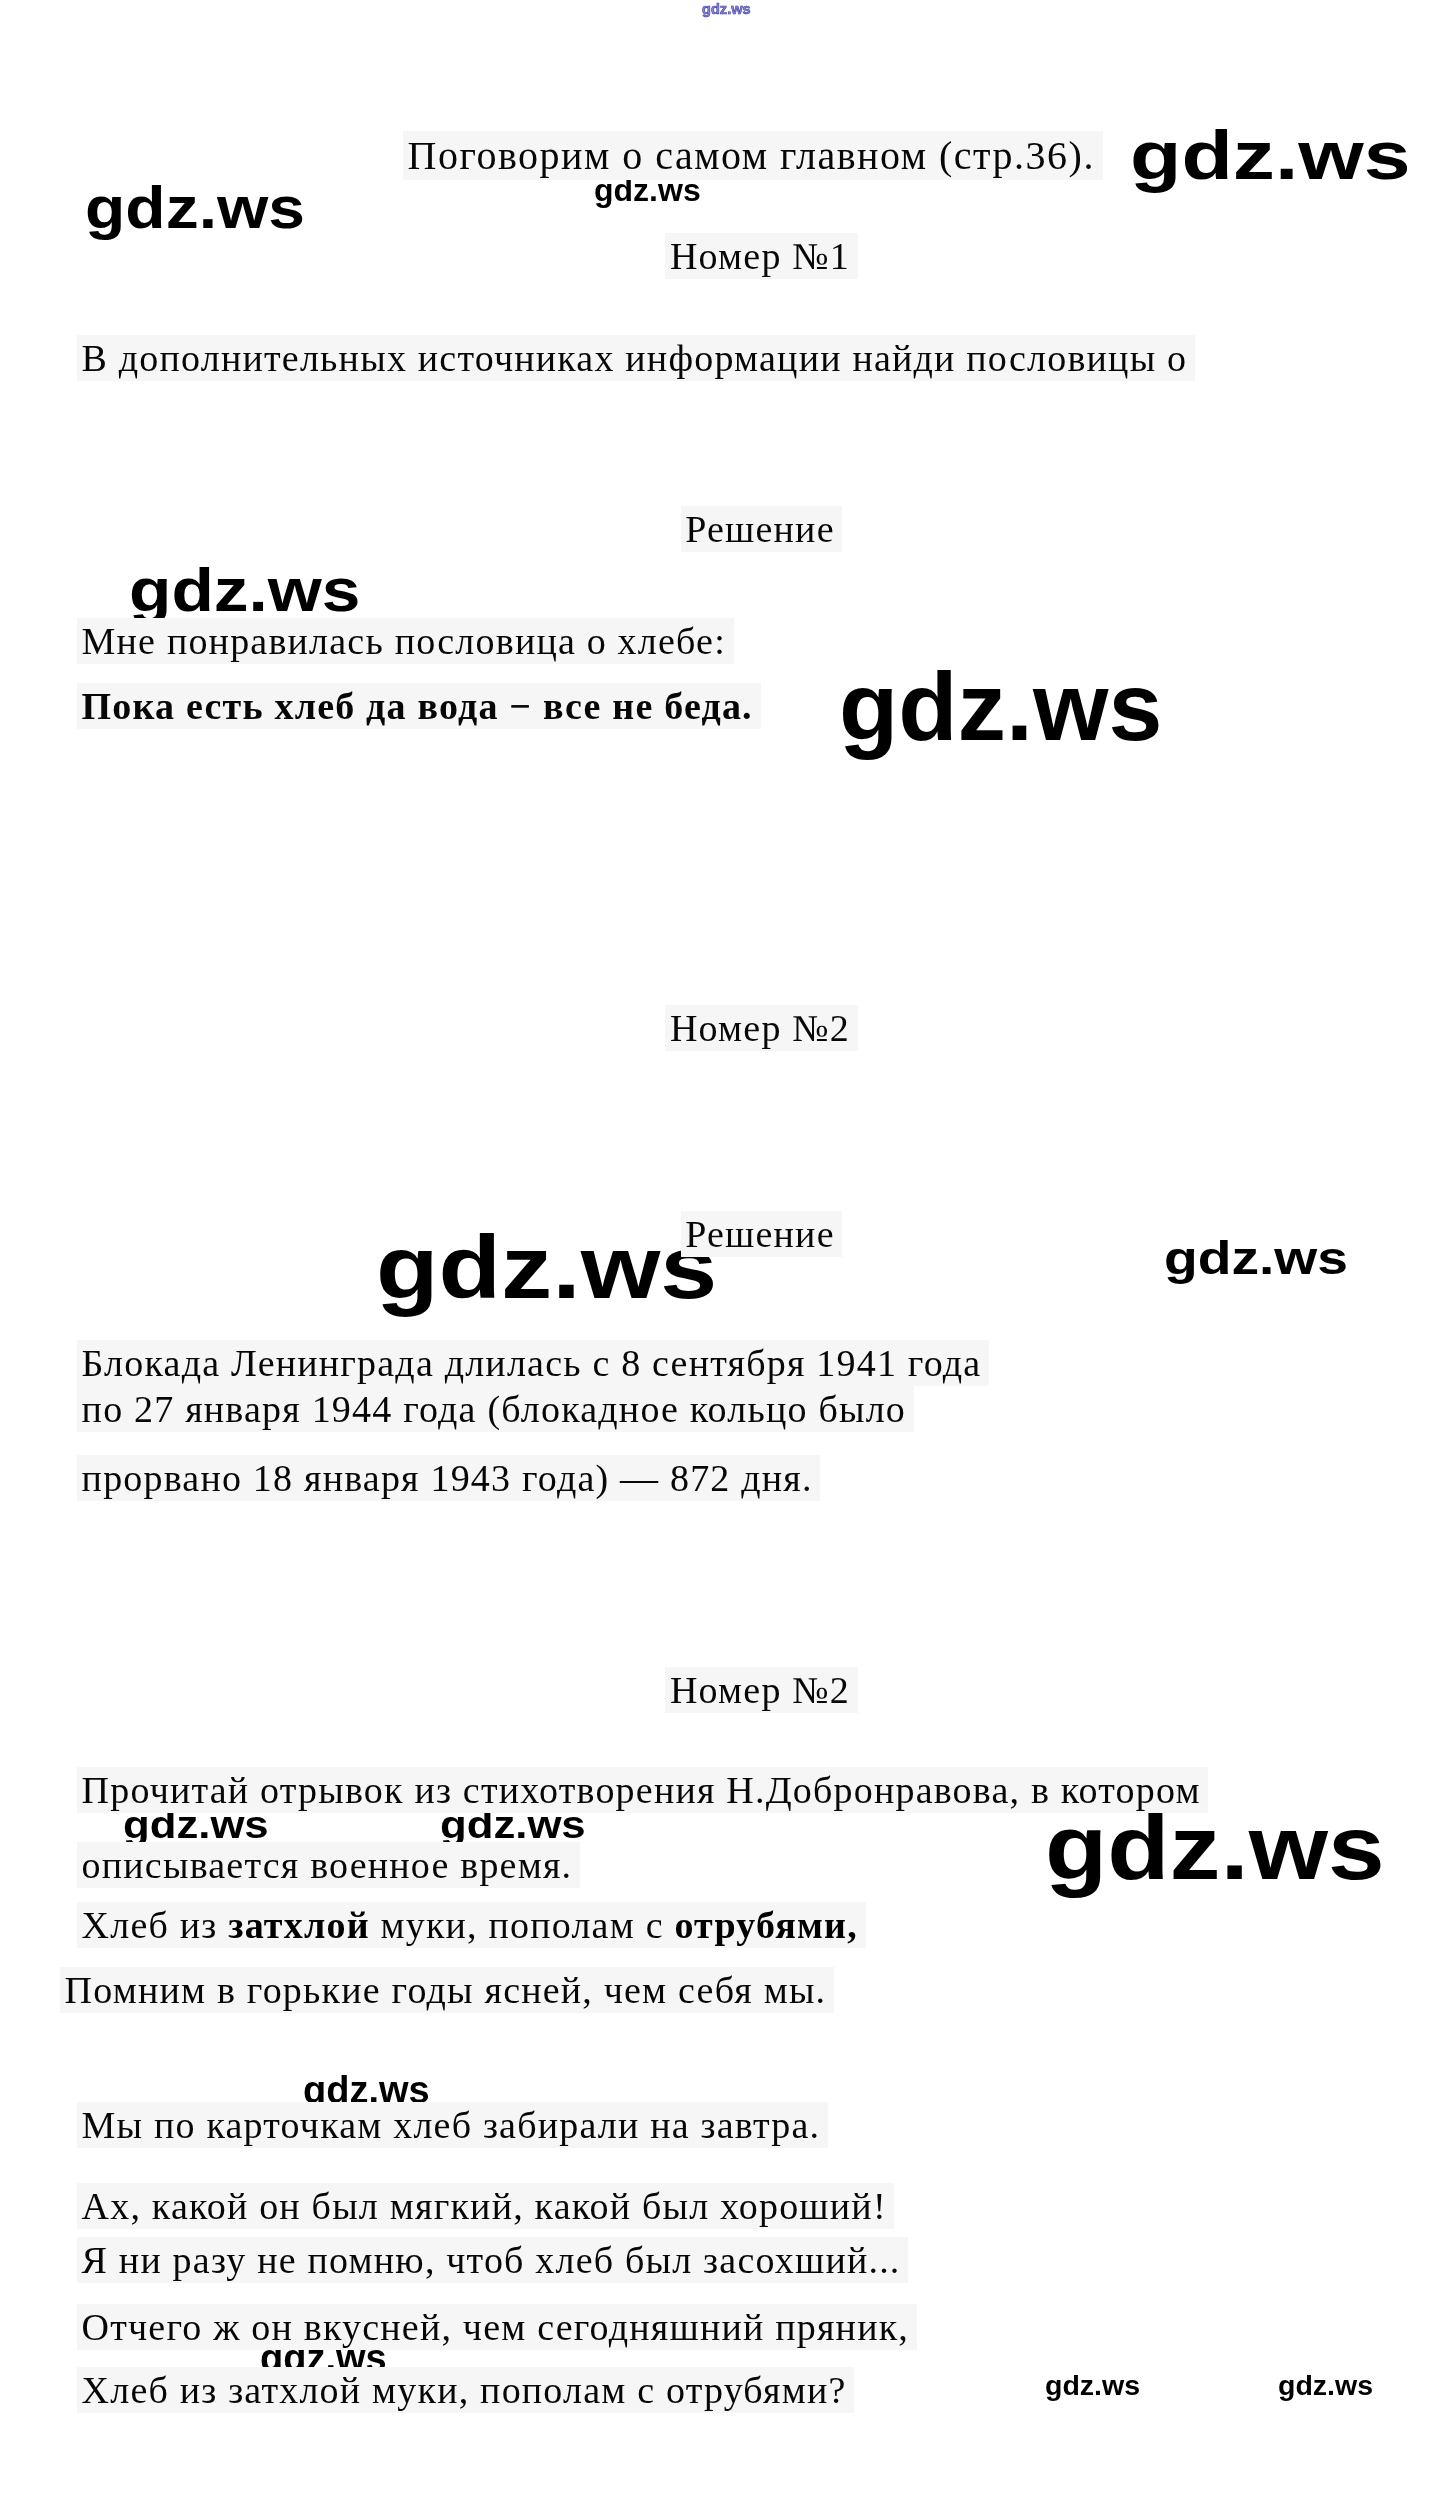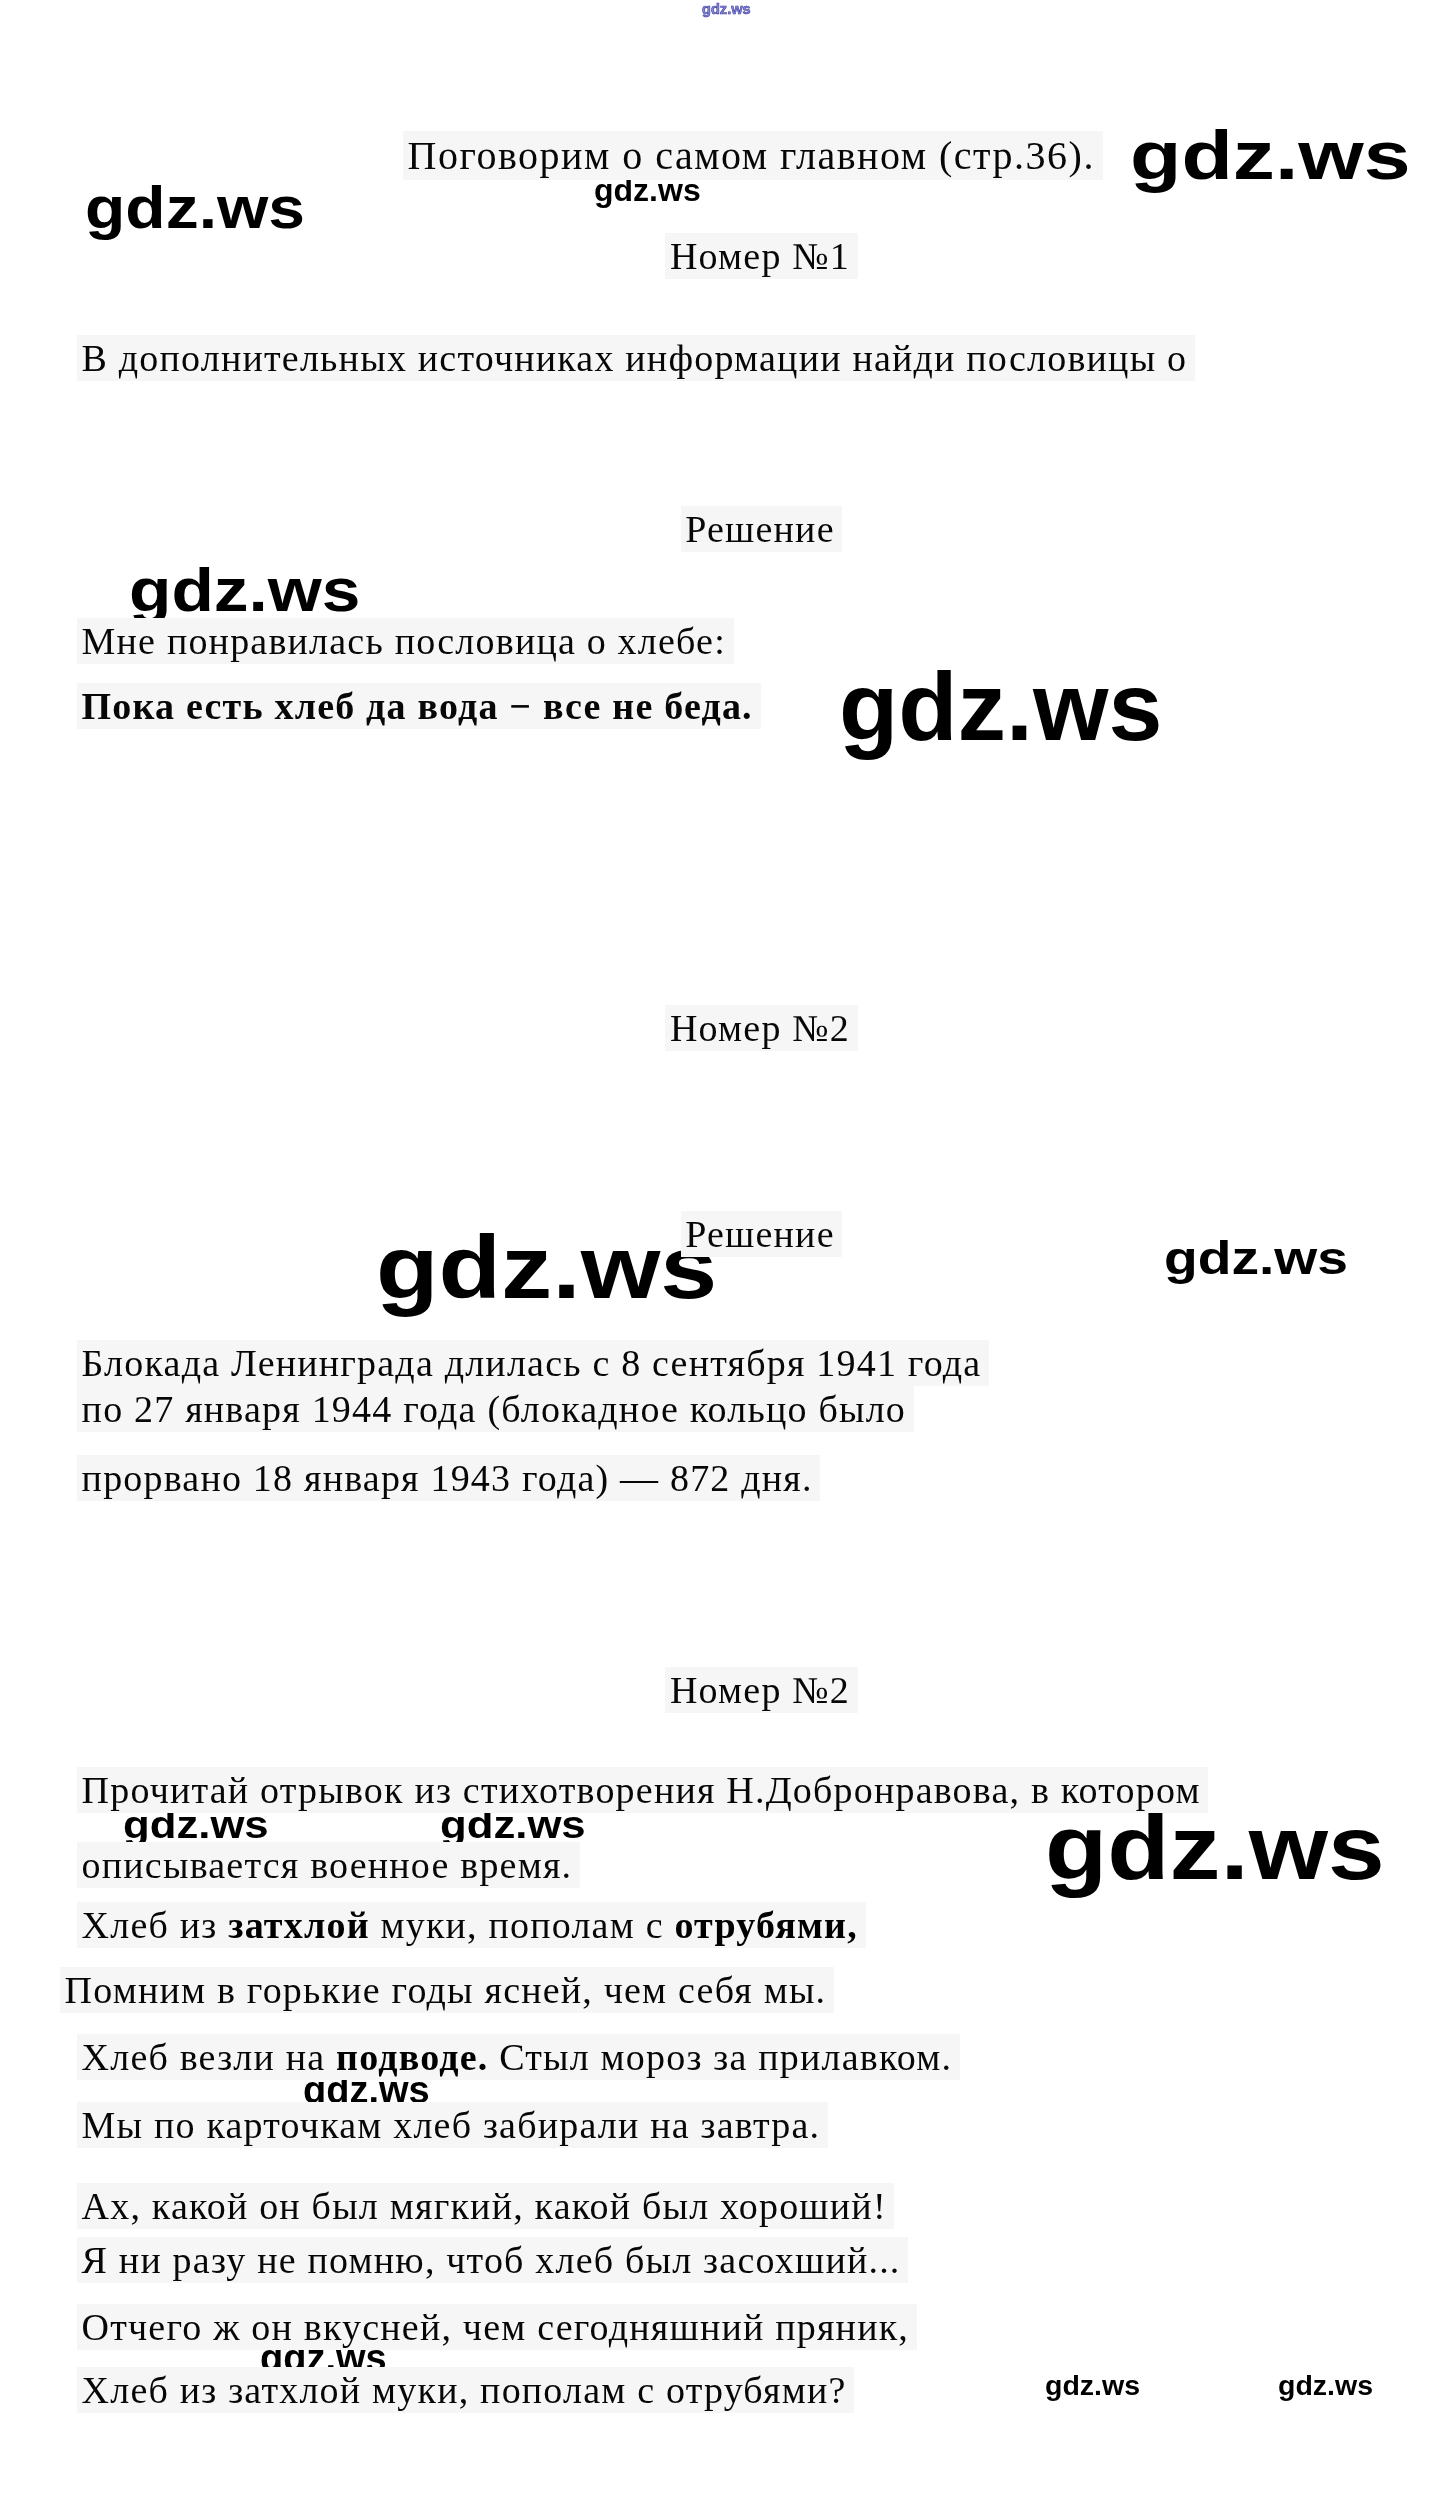--- a/index.html
+++ b/index.html
@@ -129,23 +129,20 @@
   <div class="line" style="left:77px; top:1842px;">
     <span class="bg">описывается военное время.</span>
   </div>
 
   <div class="line" style="left:77px; top:1902px;">
     <span class="bg"><span>Хлеб из </span><b>затхлой</b><span> муки, пополам с </span><b>отрубями,</b></span>
   </div>
   <div class="line" style="left:60px; top:1967px;">
     <span class="bg">Помним в горькие годы ясней, чем себя мы.</span>
   </div>
-  <div class="line" style="left:77px; top:2034px;">
-    <span class="bg"><span>Хлеб везли на </span><b>подводе.</b><span> Стыл мороз за прилавком.</span></span>
-  </div>
   <div class="line" style="left:77px; top:2102px;">
     <span class="bg">Мы по карточкам хлеб забирали на завтра.</span>
   </div>
   <div class="line" style="left:77px; top:2171px;margin-top:12px;">
     <span class="bg">Ах, какой он был мягкий, какой был хороший!</span>
   </div>
   <div class="line" style="left:77px; top:2237px;">
     <span class="bg">Я ни разу не помню, чтоб хлеб был засохший...</span>
   </div>
   <div class="line" style="left:77px; top:2304px;">

